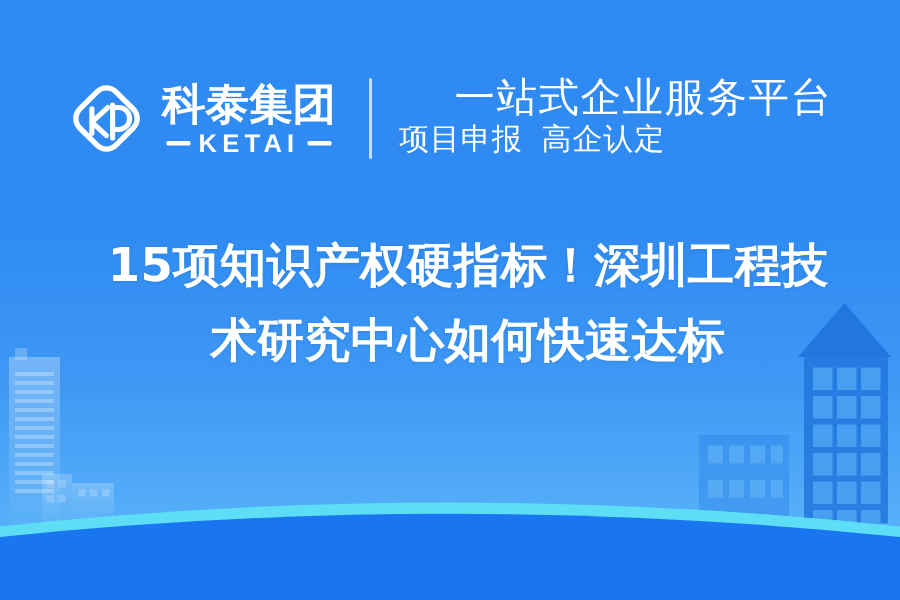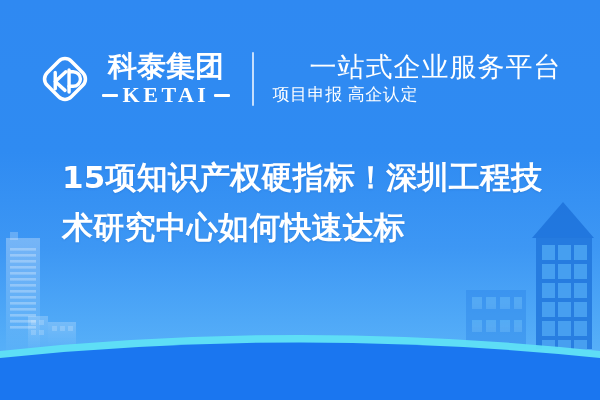--- a/index.html
+++ b/index.html
@@ -70,26 +70,25 @@
     margin-top: 3px;
   }
   .logo-dash {
     display: block;
     width: 16px;
     height: 3px;
     background: #ffffff;
     border-radius: 1px;
   }
   .logo-latin {
-    font-size: 22px;
+    font-size: 17px;
     font-weight: 700;
     letter-spacing: 3.5px;
     color: #ffffff;
     white-space: nowrap;
-    font-family: Liberation Serif, serif;
   }
 
   .header-divider {
     width: 2px;
     height: 54px;
     background: rgba(255,255,255,0.72);
     margin: 0 18px 0 22px;
     border-radius: 1px;
   }
 
@@ -103,45 +102,46 @@
     font-size: 27px;
     font-weight: 400;
     color: #ffffff;
     letter-spacing: 1px;
     white-space: nowrap;
     line-height: 1.05;
     font-family: "DejaVu Sans", "Liberation Sans", sans-serif;
     margin-left: 37px;
   }
   .tagline-sub {
-    font-size: 17px;
+    font-size: 20px;
     font-weight: 400;
     color: #ffffff;
     letter-spacing: 0.6px;
     white-space: nowrap;
     line-height: 1.1;
-    font-family: Liberation Serif, serif;
+    font-family: Liberation Mono, monospace;
   }
 
   
   .headline {
     position: absolute;
     left: 62px;
     top: 152px;
     width: 500px;
   }
   .headline-text {
     margin: 0;
     font-size: 31px;
     line-height: 50px;
     font-weight: 700;
     color: #ffffff;
     letter-spacing: 0.2px;
     font-family: "DejaVu Sans", "Liberation Sans", sans-serif;
     text-shadow: 0 1px 2px rgba(20,80,160,0.18);
+    text-align: center;
   }
 </style>
 </head>
 <body>
 
 <div id="banner">
 
   <svg class="sky-layer" viewBox="0 0 600 400" aria-hidden="true">
     <defs>
       <linearGradient id="fadeDown" x1="0" y1="0" x2="0" y2="1">

